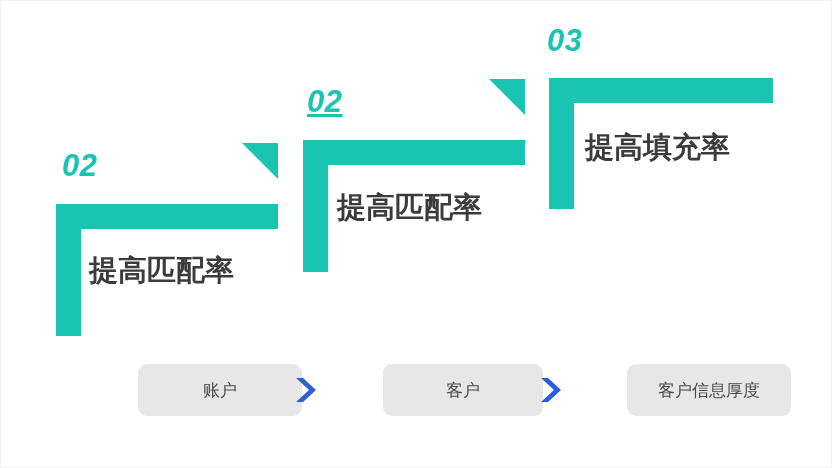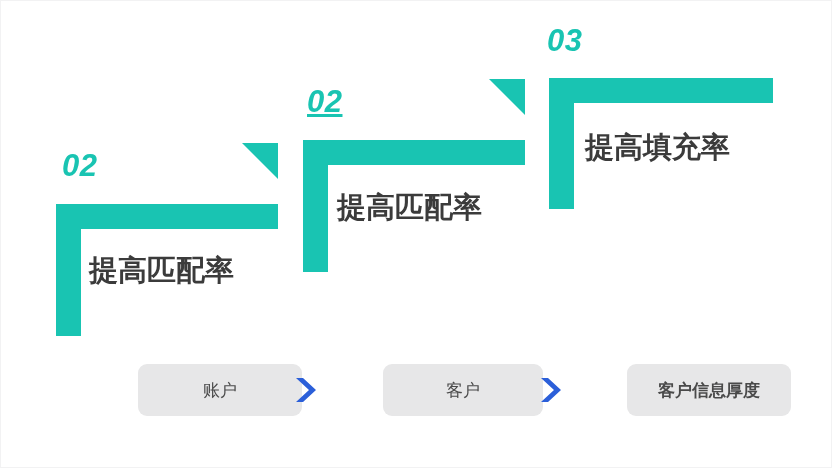--- a/index.html
+++ b/index.html
@@ -121,17 +121,17 @@
   </svg>
 
   <div class="chip" style="left:344px; top:363px; width:160px;">
     <span>客户</span>
   </div>
 
   <svg class="chev" viewBox="0 0 26 30" style="left:536px; top:374px;">
     <path d="M4 3 L17 15 L4 27 L11 27 L24 15 L11 3 Z" fill="#2b5fd9"></path>
   </svg>
 
-  <div class="chip" style="left:588px; top:363px; width:164px;font-weight:bold;">
+  <div class="chip" style="left:588px; top:363px; width:164px;">
     <span>客户信息厚度</span>
   </div>
 
 </div>
 
 </body></html>

